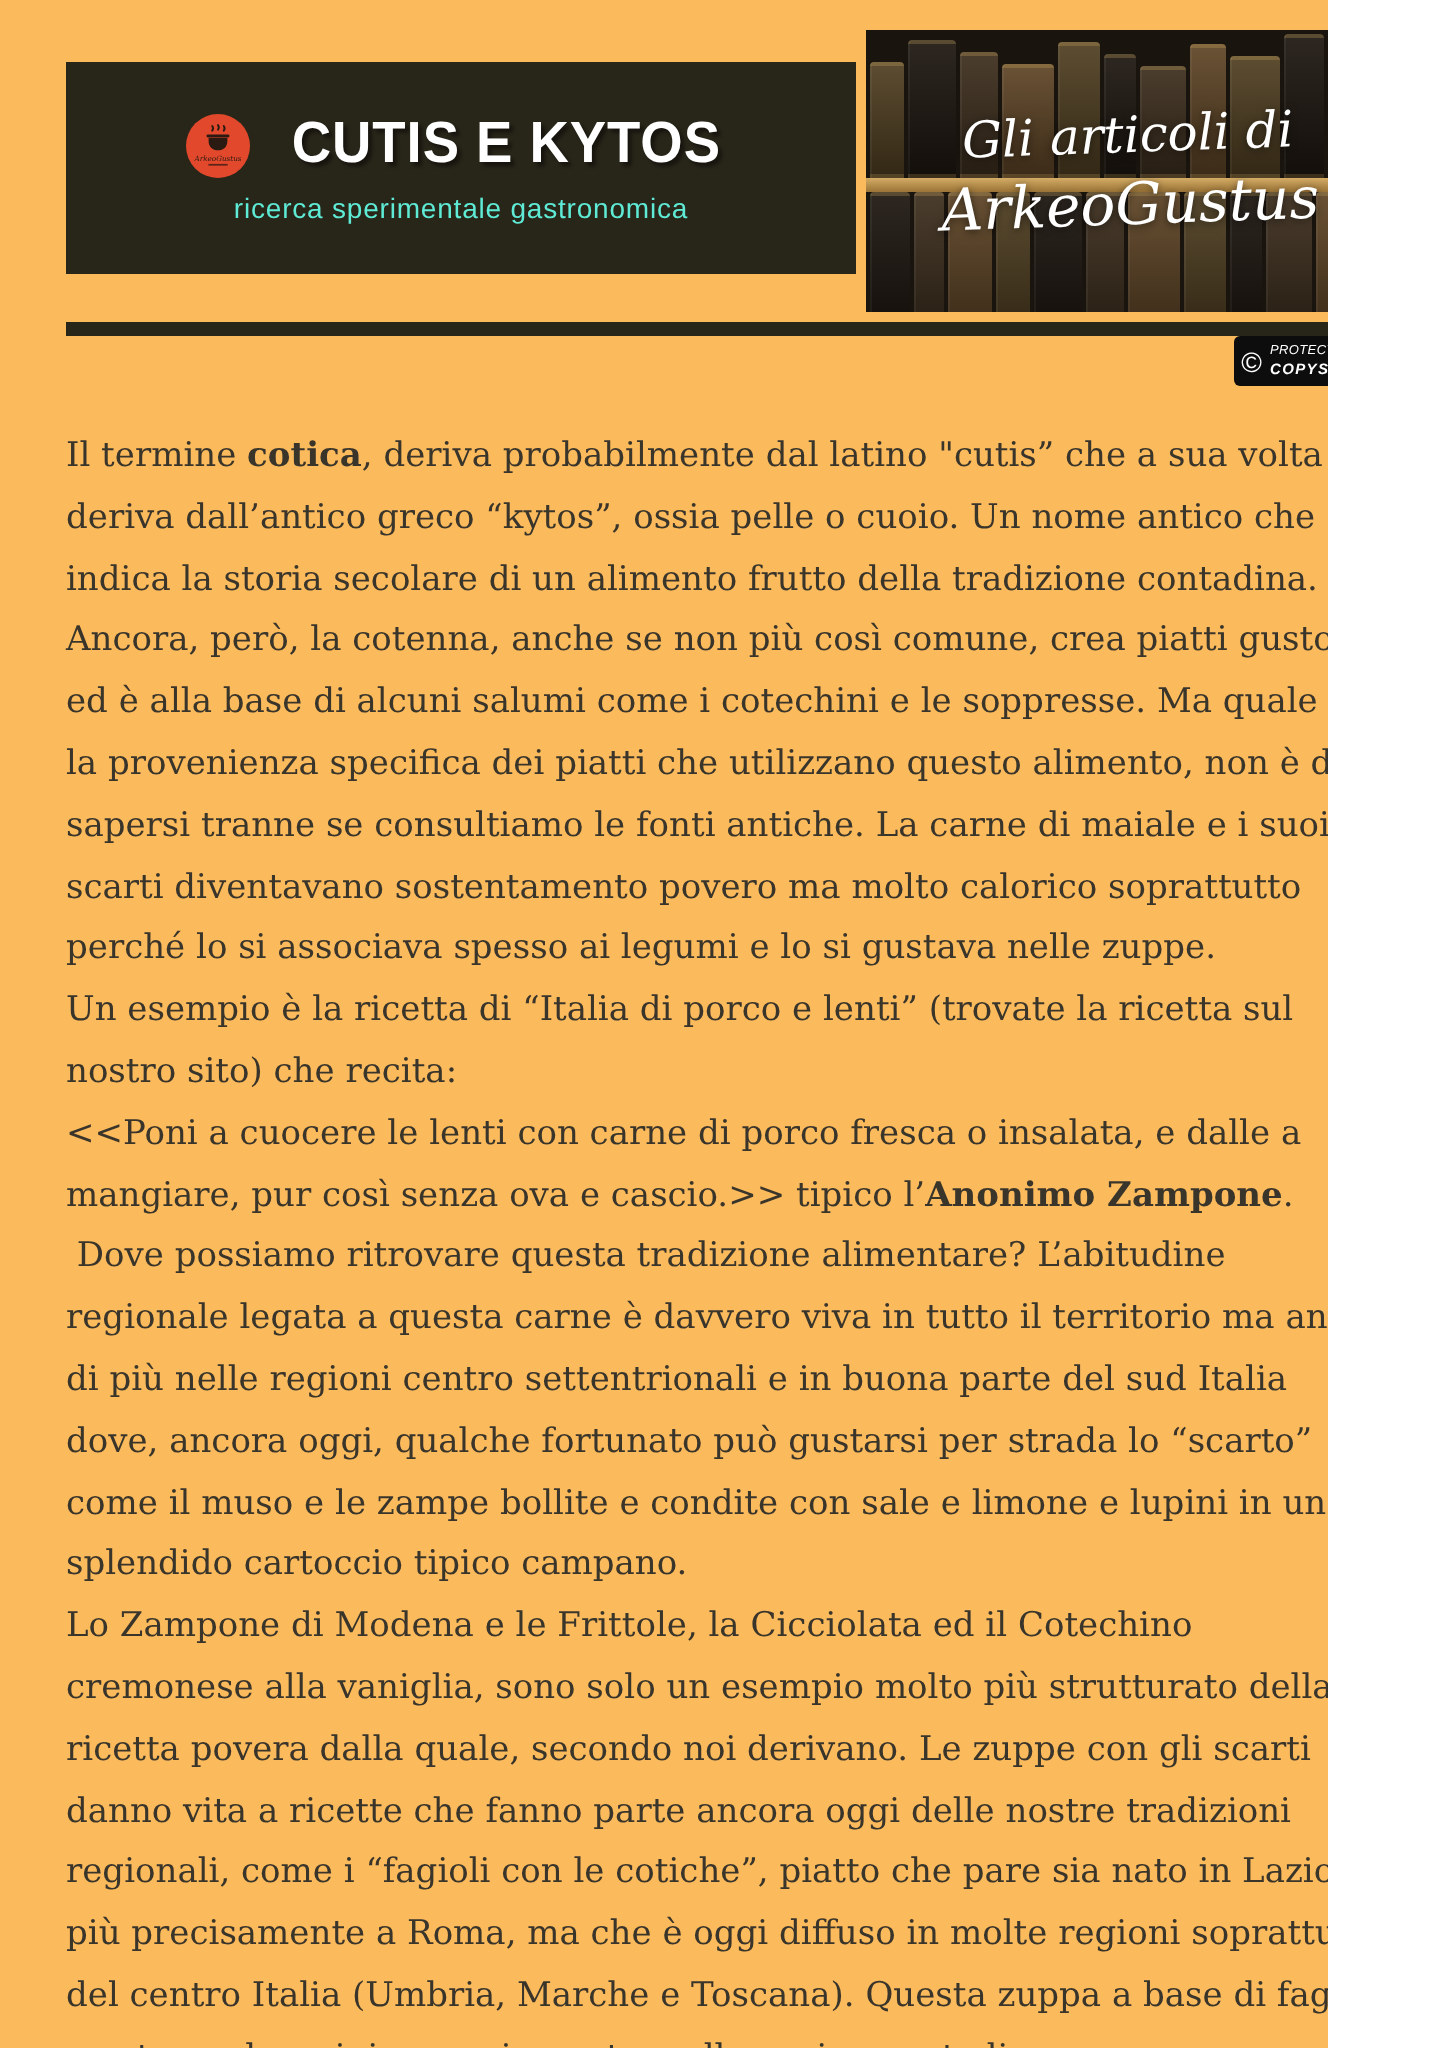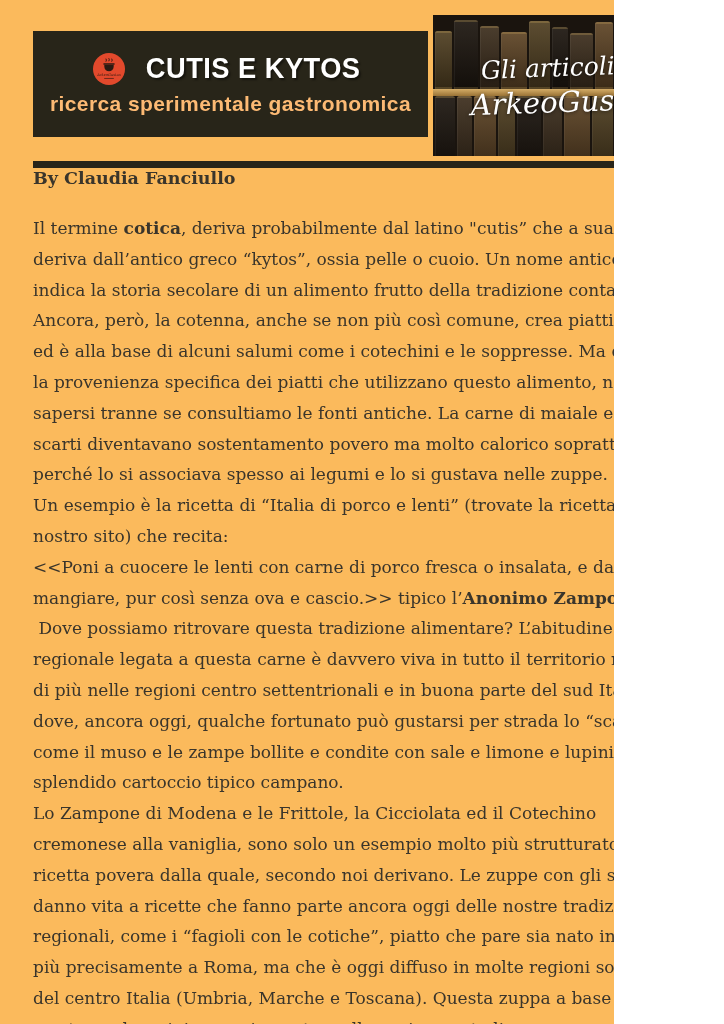--- a/index.html
+++ b/index.html
@@ -1,37 +1,36 @@
 <!DOCTYPE html>
 <html><head>
 <meta charset="utf-8">
 <style>
   html,body { margin:0; padding:0; }
   .page {
-    position:relative; width:590px; height:1024px;
+    position:relative; width:664px; height:1024px;
     background:#FBBA5C; overflow:hidden;
     font-family:"Liberation Sans", sans-serif;
-    padding-left:24px;
   }
 
   
   .banner {
     position:absolute; left:33px; top:31px; width:395px; height:106px;
     background:#282519;
     display:flex; flex-direction:column; align-items:center; justify-content:center; gap:7px;
   }
   .banner-row { display:flex; align-items:center; gap:14px; }
   .logo { width:32px; height:32px; flex:0 0 auto; }
   .site-title {
     margin:0; color:#FFFFFF; font-size:29px; font-weight:800; letter-spacing:.5px;
     transform:scaleX(.94); white-space:nowrap;
     text-shadow:2px 2px 2px rgba(0,0,0,.45);
     font-family:"Liberation Sans", sans-serif;
   }
-  .site-subtitle { color:#fdba74; font-size:21px; letter-spacing:.4px; white-space:nowrap;font-weight:bold; }
+  .site-subtitle { color:#5eead4; font-size:14px; letter-spacing:.4px; white-space:nowrap; }
 
   
   .books {
     position:absolute; left:433px; top:15px; width:263px; height:141px;
     background:#1A140E; overflow:hidden;
   }
   .books::after {
     content:""; position:absolute; right:0; top:0; width:9px; height:100%;
     background:linear-gradient(#C08A45, #8A5F2E 55%, #A6732F);
   }
@@ -135,21 +134,20 @@
         <div class="spine" style="width: 25px; height: 70px; background-color: rgb(81, 64, 34);"></div>
       </div>
     <div class="books-caption">
       <div class="caption-1">Gli articoli di</div>
       <div class="caption-2">ArkeoGustus</div>
     </div>
   </div>
 
   <div class="divider"></div>
 
-  <div class="byline">By Claudia Fanciullo</div>
 
   <div class="copyscape">
     <span class="cs-icon">©</span>
     <span class="cs-lines">
       <span class="cs-line1">PROTECTED BY</span>
       <span class="cs-line2">COPYSCAPE</span>
     </span>
   </div>
 
   <article id="article" style="color: rgb(58, 53, 43);"><span>Il termine </span><span class="seg-b">cotica</span><span>, deriva probabilmente dal latino "</span><span class="seg-i">cutis</span><span>” che a sua volta deriva dall’antico greco “</span><span class="seg-i">kytos</span><span>”, ossia pelle o cuoio. Un nome antico che indica la storia secolare di un alimento frutto della tradizione contadina. Ancora, però, la cotenna, anche se non più così comune, crea piatti gustosi ed è alla base di alcuni salumi come i cotechini e le soppresse. Ma quale sia la provenienza specifica dei piatti che utilizzano questo alimento, non è dato sapersi tranne se consultiamo le fonti antiche. La carne di maiale e i suoi scarti diventavano sostentamento povero ma molto calorico soprattutto perché lo si associava spesso ai legumi e lo si gustava nelle zuppe.

